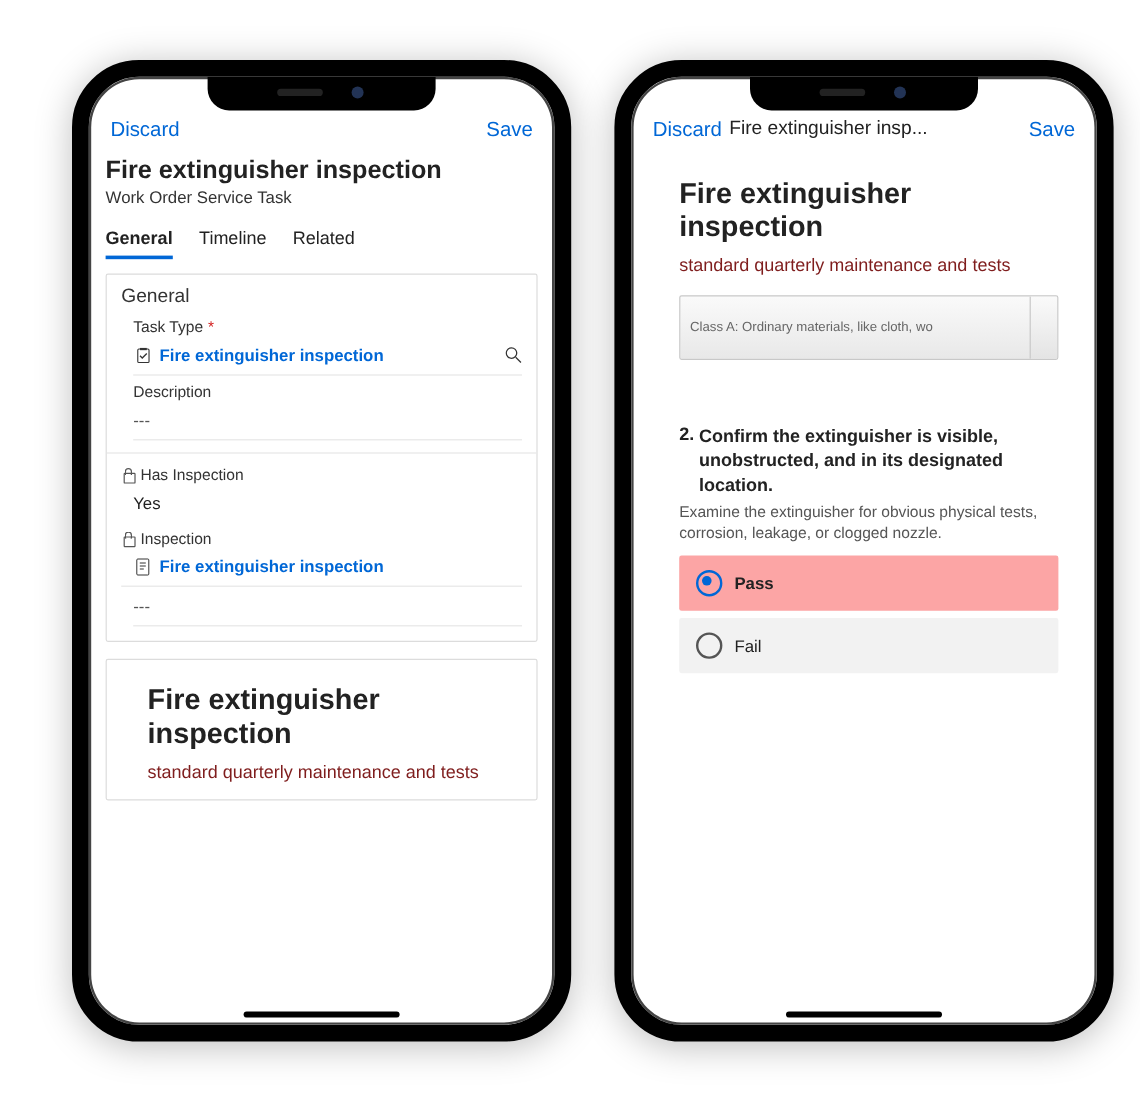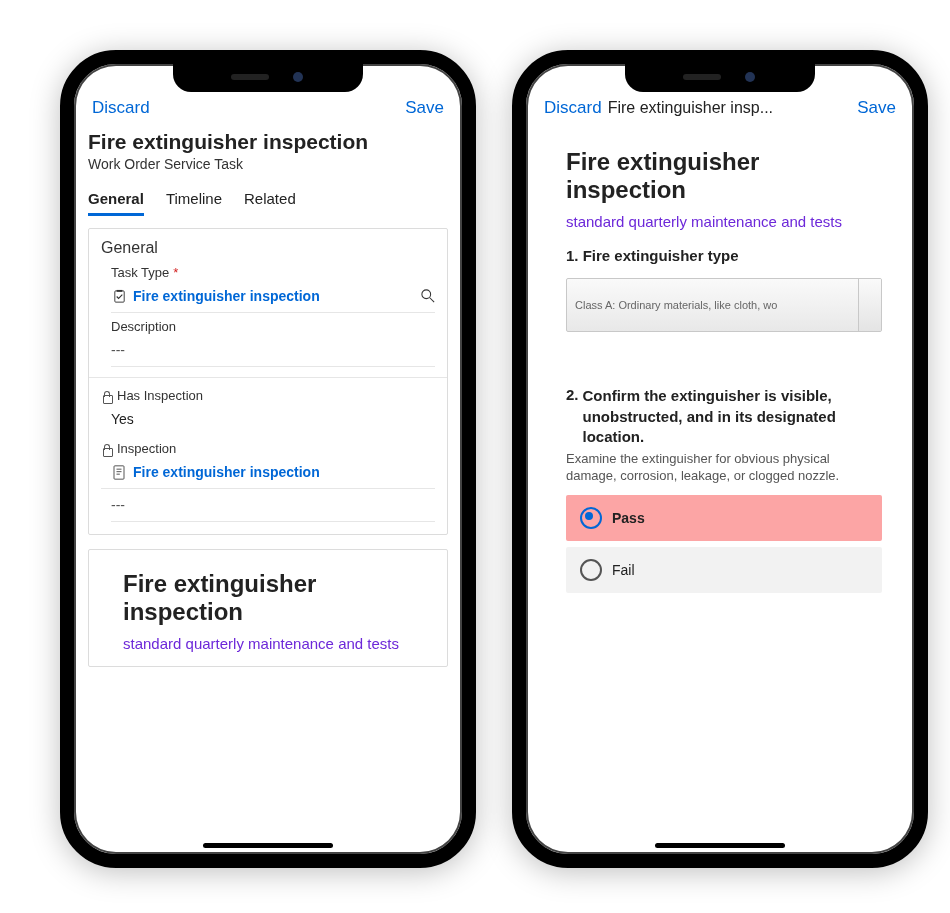--- a/index.html
+++ b/index.html
@@ -32,35 +32,35 @@
   .navbar .center{flex:1;text-align:left;font-size:16px;color:#222;white-space:nowrap;overflow:hidden;text-overflow:ellipsis;padding:0 6px;}
   .link{color:#0067d6;cursor:pointer;}
   .title{font-size:21px;font-weight:700;margin:2px 0 2px 0;}
   .subtitle{font-size:14px;color:#333;margin-bottom:12px;}
   .tabs{display:flex;gap:22px;border-bottom:0;margin-top:6px;margin-bottom:12px;font-size:15px;}
   .tab{padding:6px 0;cursor:pointer;color:#222;}
   .tab.active{font-weight:700;border-bottom:3px solid #0067d6;}
   .card{border:1px solid #dcdcdc;border-radius:2px;padding:10px 12px 0 12px;margin-bottom:14px;}
   .section-label{font-size:16px;color:#333;margin-bottom:8px;}
   .field{margin:6px 0 2px 10px;font-size:13px;color:#444;}
-  .field .lbl{display:flex;align-items:flex-end;gap:4px;color:#333;font-size:13px;margin-bottom:6px;}
+  .field .lbl{display:flex;align-items:center;gap:4px;color:#333;font-size:13px;margin-bottom:6px;}
   .req{color:#d21f1f;}
   .valrow{display:flex;align-items:center;justify-content:space-between;padding:2px 0 8px 0;border-bottom:1px solid #e6e6e6;}
   .valrow.noborder{border-bottom:none;}
   .val{color:#222;font-size:14px;}
   .val.link{color:#0067d6;font-weight:600;}
   .val.muted{color:#555;}
   .icon{display:inline-flex;align-items:center;justify-content:center;width:16px;height:16px;}
   .lock{display:inline-block;width:12px;height:12px;position:relative;}
   .lock::before{content:"";position:absolute;left:2px;top:4px;width:8px;height:7px;border:1px solid #555;border-radius:1px;}
   .lock::after{content:"";position:absolute;left:3px;top:0;width:4px;height:5px;border:1px solid #555;border-bottom:none;border-radius:4px 4px 0 0;}
   .searchglyph{font-size:14px;color:#333;}
   .insp-card{padding:20px 20px 14px 34px;}
   .insp-title{font-size:24px;font-weight:800;line-height:1.15;margin-bottom:10px;color:#222;}
-  .insp-sub{font-size:15px;color:#6d28d9;}
+  .insp-sub{font-size:15px;color:#7f1d1d;}
   .q{margin:16px 0 4px 0;}
   .q .qtitle{font-weight:700;font-size:15px;color:#222;line-height:1.35;}
   .q .qhelp{font-size:13px;color:#555;margin-top:4px;line-height:1.3;}
   .selectbox{
     margin:12px 0 8px 0;
     height:32px;display:flex;align-items:center;
     border:1px solid #c8c8c8;border-radius:2px;
     background:linear-gradient(#fafafa,#e8e8e8);
     font-size:11px;color:#666;padding:10px 8px;position:relative;
     white-space:nowrap;overflow:hidden;text-overflow:ellipsis;
@@ -204,38 +204,34 @@
         <span class="link">Discard</span>
         <span class="center">Fire extinguisher insp...</span>
         <span class="link">Save</span>
       </div>
 
       <div class="card" style="padding:20px 18px 60px 26px;border:none;">
         <div class="insp-title">Fire extinguisher inspection</div>
         <div class="insp-sub" style="margin-bottom:14px;">standard quarterly maintenance and tests</div>
 
         <div class="q">
-          <div class="qtitle">
-            <span>1.</span>
-            <span>Fire extinguisher type</span>
-          </div>
           <div class="selectbox">
             <span>Class A: Ordinary materials, like cloth, wo</span>
             <span class="caret"></span>
           </div>
         </div>
 
         <div style="height:30px;"></div>
 
         <div class="q">
           <div style="display:flex;gap:4px;">
             <div style="font-weight:700;font-size:15px;">2.</div>
             <div class="qtitle" style="flex:1;">Confirm the extinguisher is visible, unobstructed, and in its designated location.</div>
           </div>
-          <div class="qhelp">Examine the extinguisher for obvious physical damage, corrosion, leakage, or clogged nozzle.</div>
+          <div class="qhelp">Examine the extinguisher for obvious physical tests, corrosion, leakage, or clogged nozzle.</div>
 
           <div style="margin-top:10px;">
             <div class="radio-row selected">
               <span class="radio selected"></span>
               <span>Pass</span>
             </div>
             <div class="radio-row unselected">
               <span class="radio"></span>
               <span>Fail</span>
             </div>

